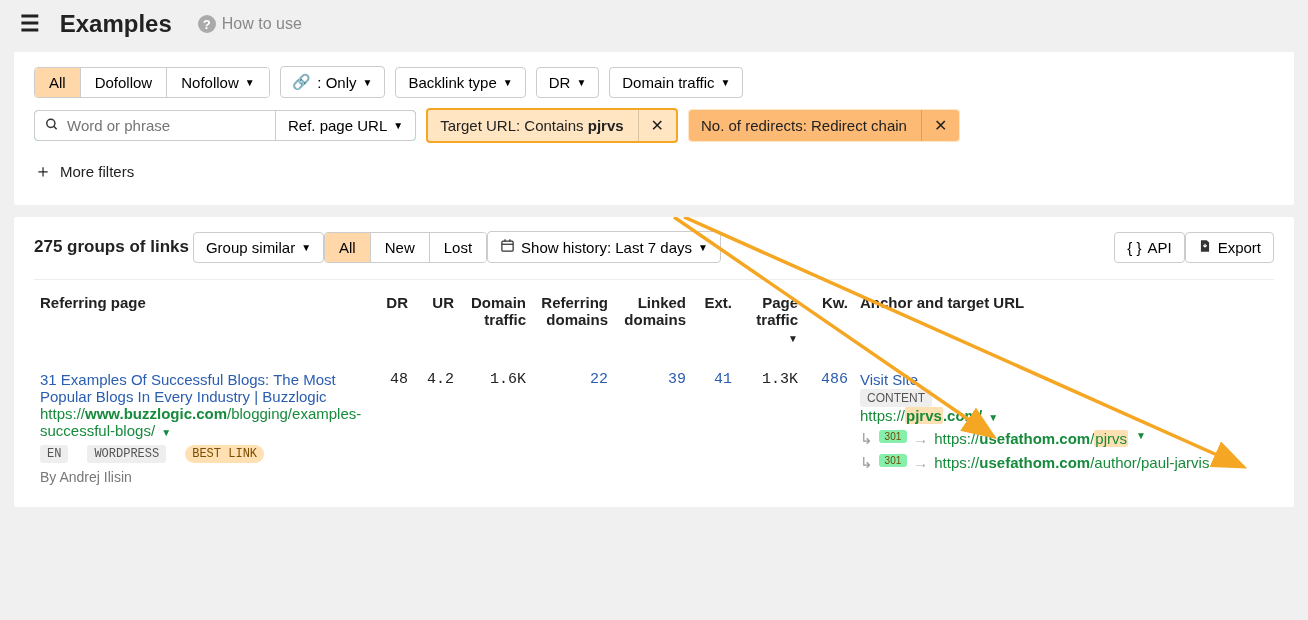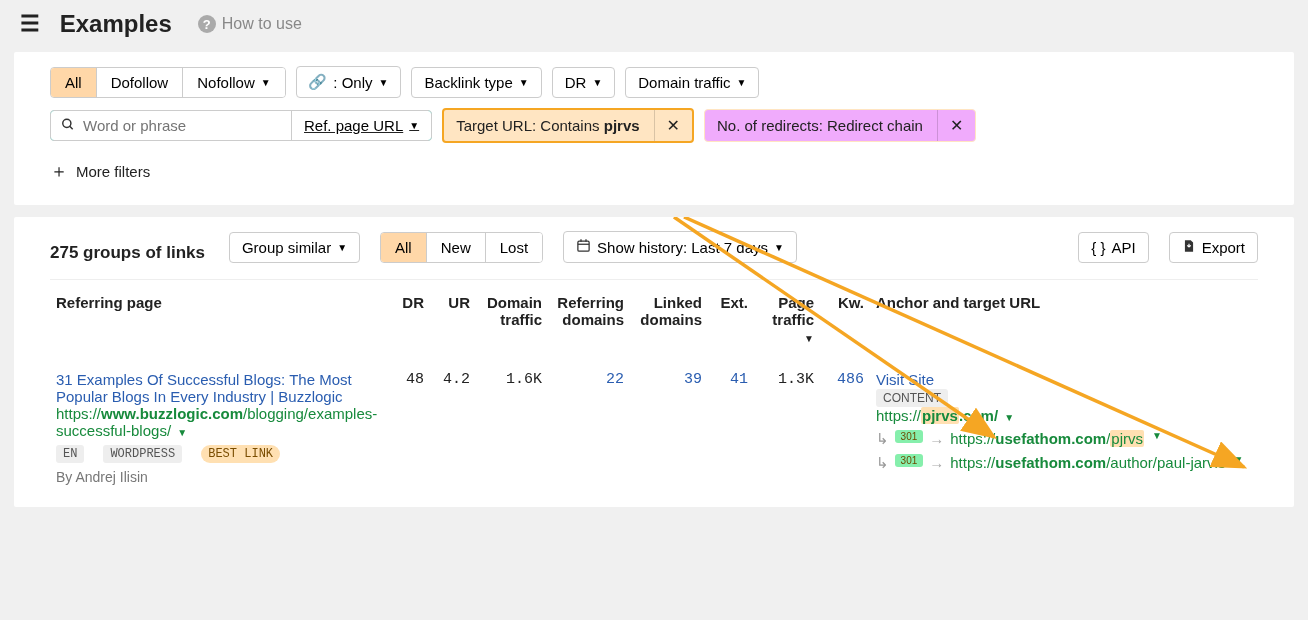--- a/index.html
+++ b/index.html
@@ -21,21 +21,21 @@
   .howto { color: #888; display: flex; align-items: center; gap: 6px; margin-left: 10px; font-size: 16px; }
   .howto-icon {
     width: 18px; height: 18px; border-radius: 50%; background: #aaa; color: #fff;
     display: inline-flex; align-items: center; justify-content: center; font-size: 13px; font-weight: bold;
   }
 
   .panel {
     background: #fff;
     margin: 0 14px 12px 14px;
     border-radius: 2px;
-    padding: 14px 36px;
+    padding: 14px 20px;
   }
   .filter-panel { padding-bottom: 16px; }
 
   .filter-row { display: flex; flex-wrap: wrap; gap: 10px; align-items: center; }
   .filter-row + .filter-row { margin-top: 10px; }
 
   .seg-group {
     display: inline-flex;
     border: 1px solid #ccc;
     border-radius: 4px;
@@ -63,21 +63,20 @@
     cursor: pointer;
     display: inline-flex; align-items: center; gap: 6px;
   }
 
   .search-box {
     display: flex;
     border: 1px solid #ccc;
     border-radius: 4px;
     overflow: hidden;
     background: #14b8a6;
-    text-decoration: underline;
   }
   .search-input {
     border: none; outline: none;
     padding: 6px 10px 6px 32px;
     font-size: 15px;
     width: 240px;
     background: #fff;
   }
   .search-wrap { position: relative; }
   .search-icon { position: absolute; left: 10px; top: 50%; transform: translateY(-50%); font-size: 14px; color: #333; }
@@ -92,32 +91,32 @@
   }
 
   .chip {
     display: inline-flex; align-items: center; gap: 2px;
     border-radius: 4px;
     padding: 0;
     overflow: hidden;
     font-size: 15px;
   }
   .chip-orange { background: #ffe5c2; border: 2px solid #f5a623; }
-  .chip-plain { background: #f0abfc; border: 1px solid #ffe5c2; }
+  .chip-plain { background: #fdba74; border: 1px solid #ffe5c2; }
   .chip-label { padding: 6px 12px; }
   .chip-close {
     padding: 6px 12px; cursor: pointer; border-left: 1px solid rgba(0,0,0,0.15);
     font-size: 16px;
   }
 
   .more-filters { display: inline-flex; align-items: center; gap: 8px; font-size: 15px; padding: 6px 0; cursor: pointer; }
   .plus-large { font-size: 18px; font-weight: 400; }
 
   
-  .results-header { display: flex; align-items: flex-end; gap: 20px; padding-bottom: 16px; border-bottom: 1px solid #eee; }
+  .results-header { display: flex; align-items: center; gap: 0; padding-bottom: 16px; border-bottom: 1px solid #eee; }
   .groups-label { font-weight: 700; font-size: 17px; margin-right: 4px; }
   .spacer { flex: 1; }
 
   table.results { width: 100%; border-collapse: collapse; table-layout: fixed; }
   table.results th {
     text-align: left;
     font-size: 15px; font-weight: 700;
     padding: 14px 6px 8px 6px;
     vertical-align: top;
   }

